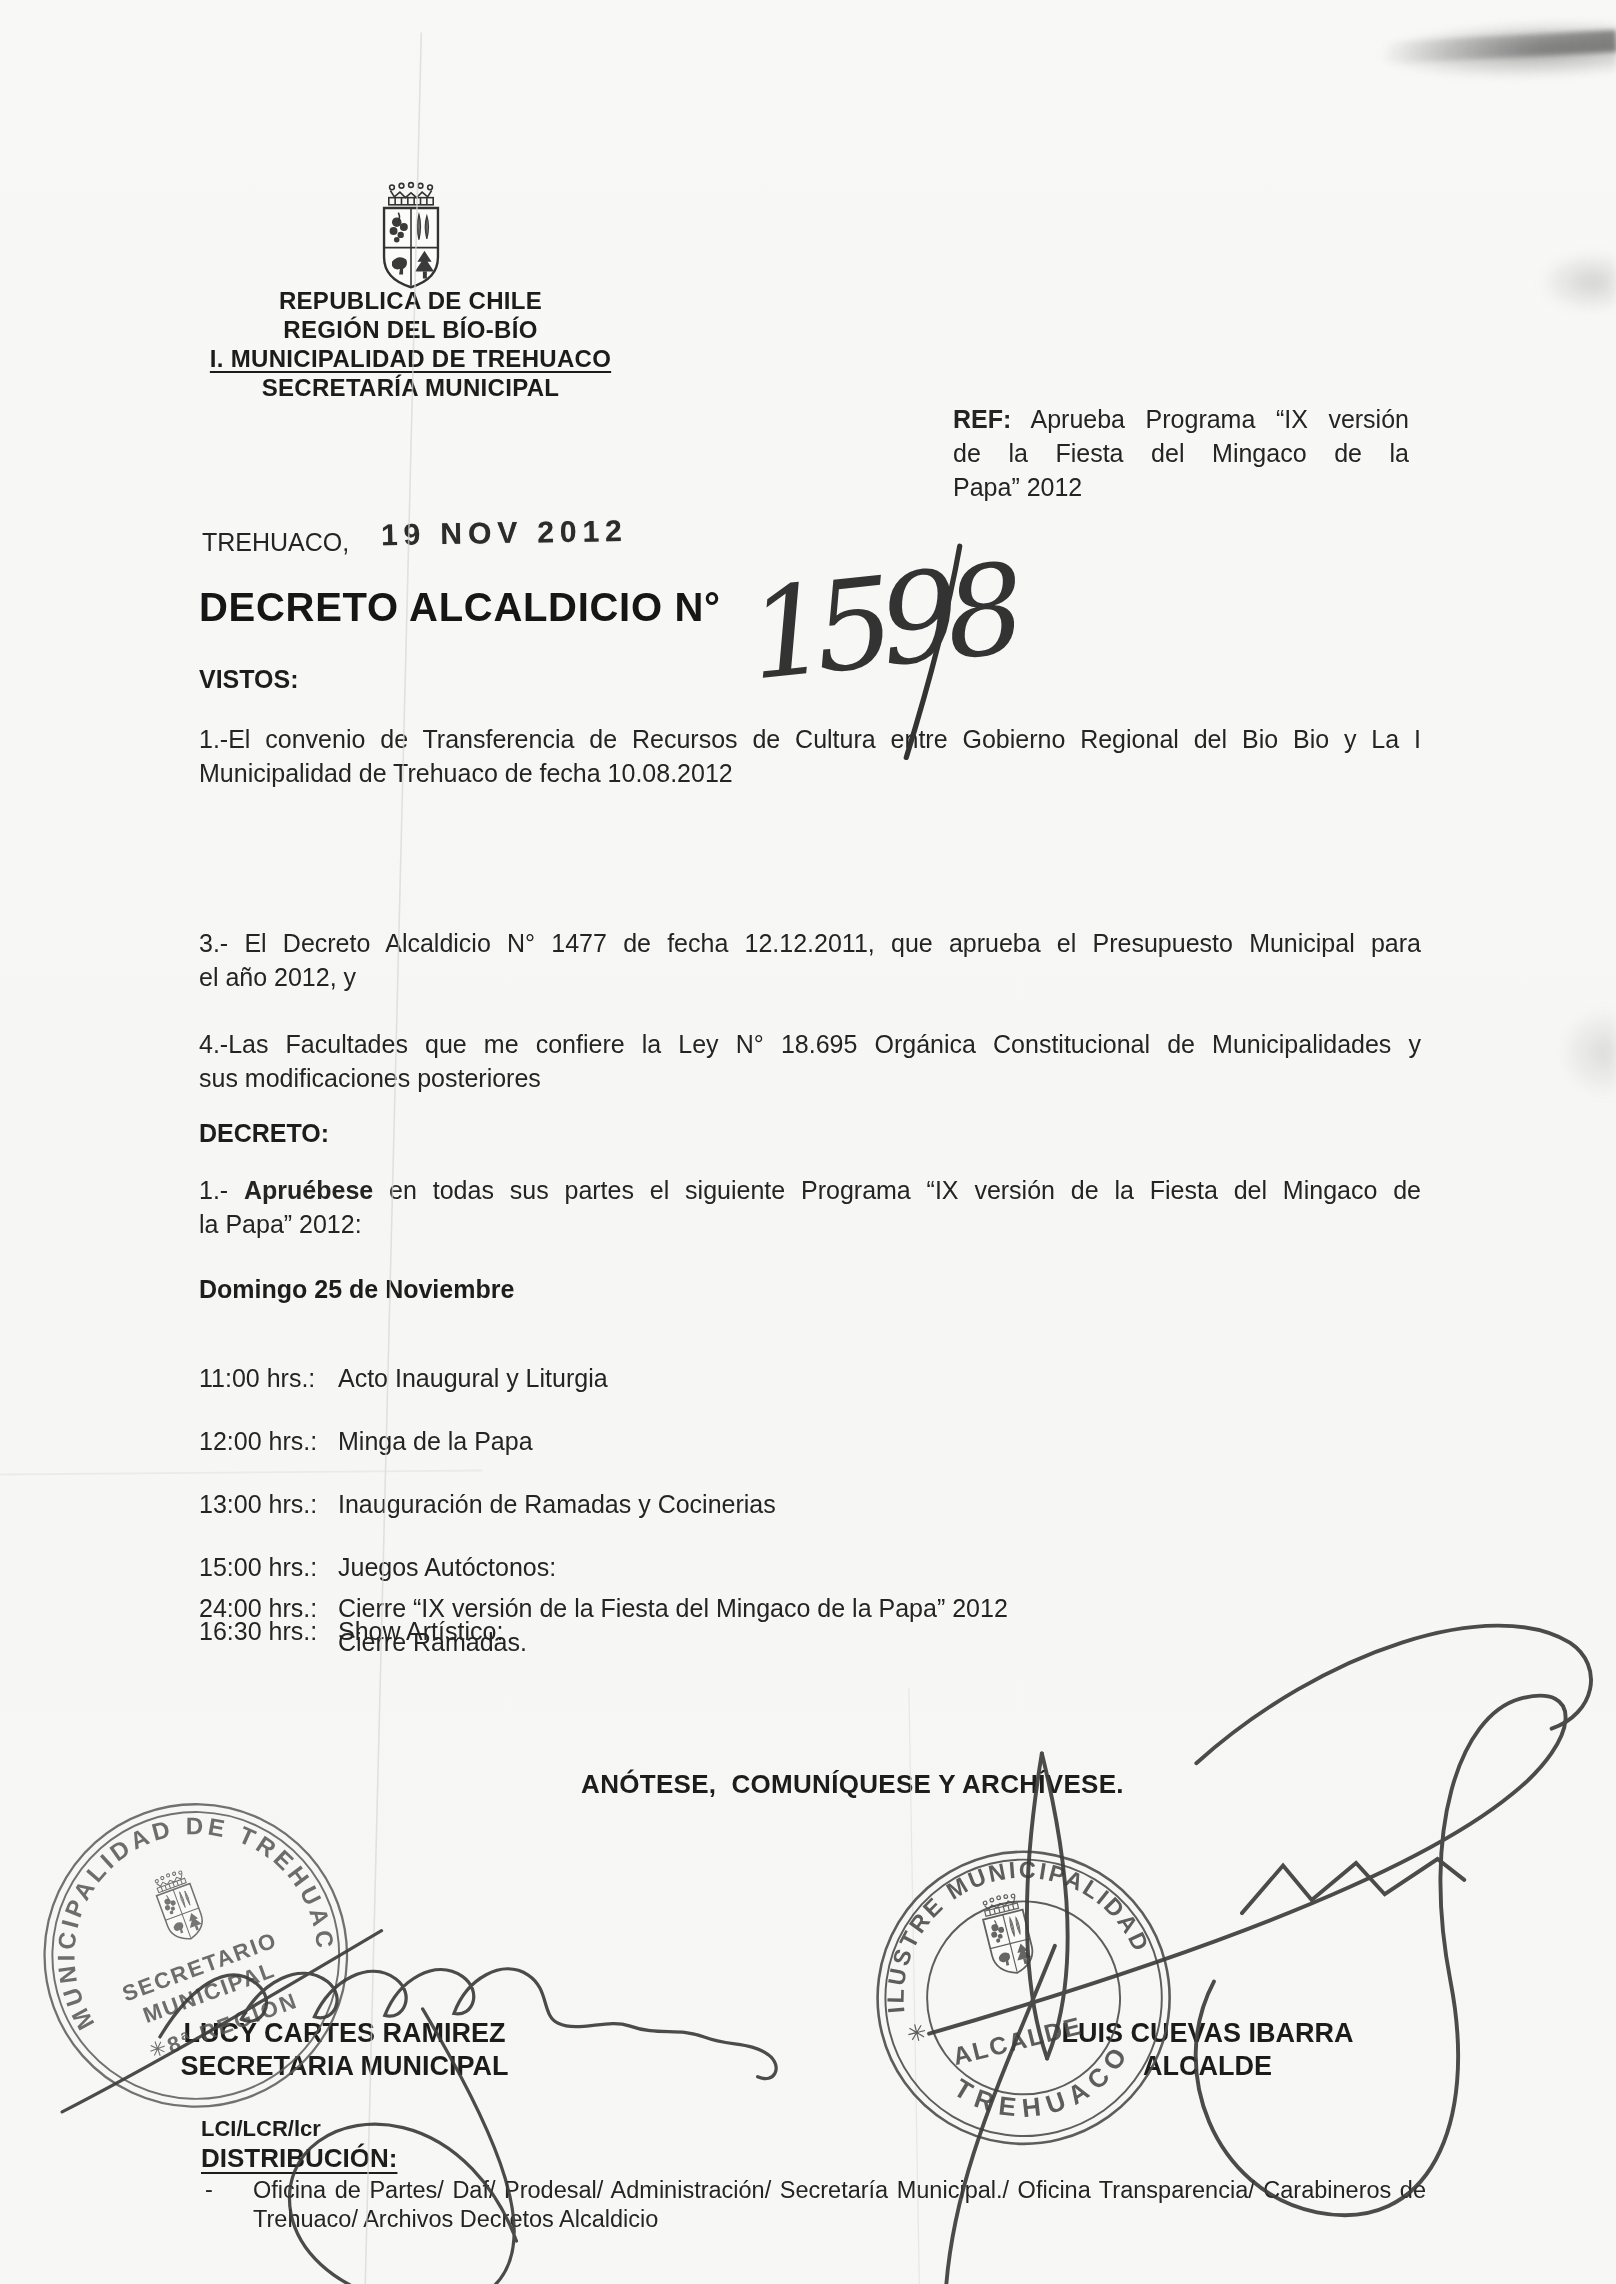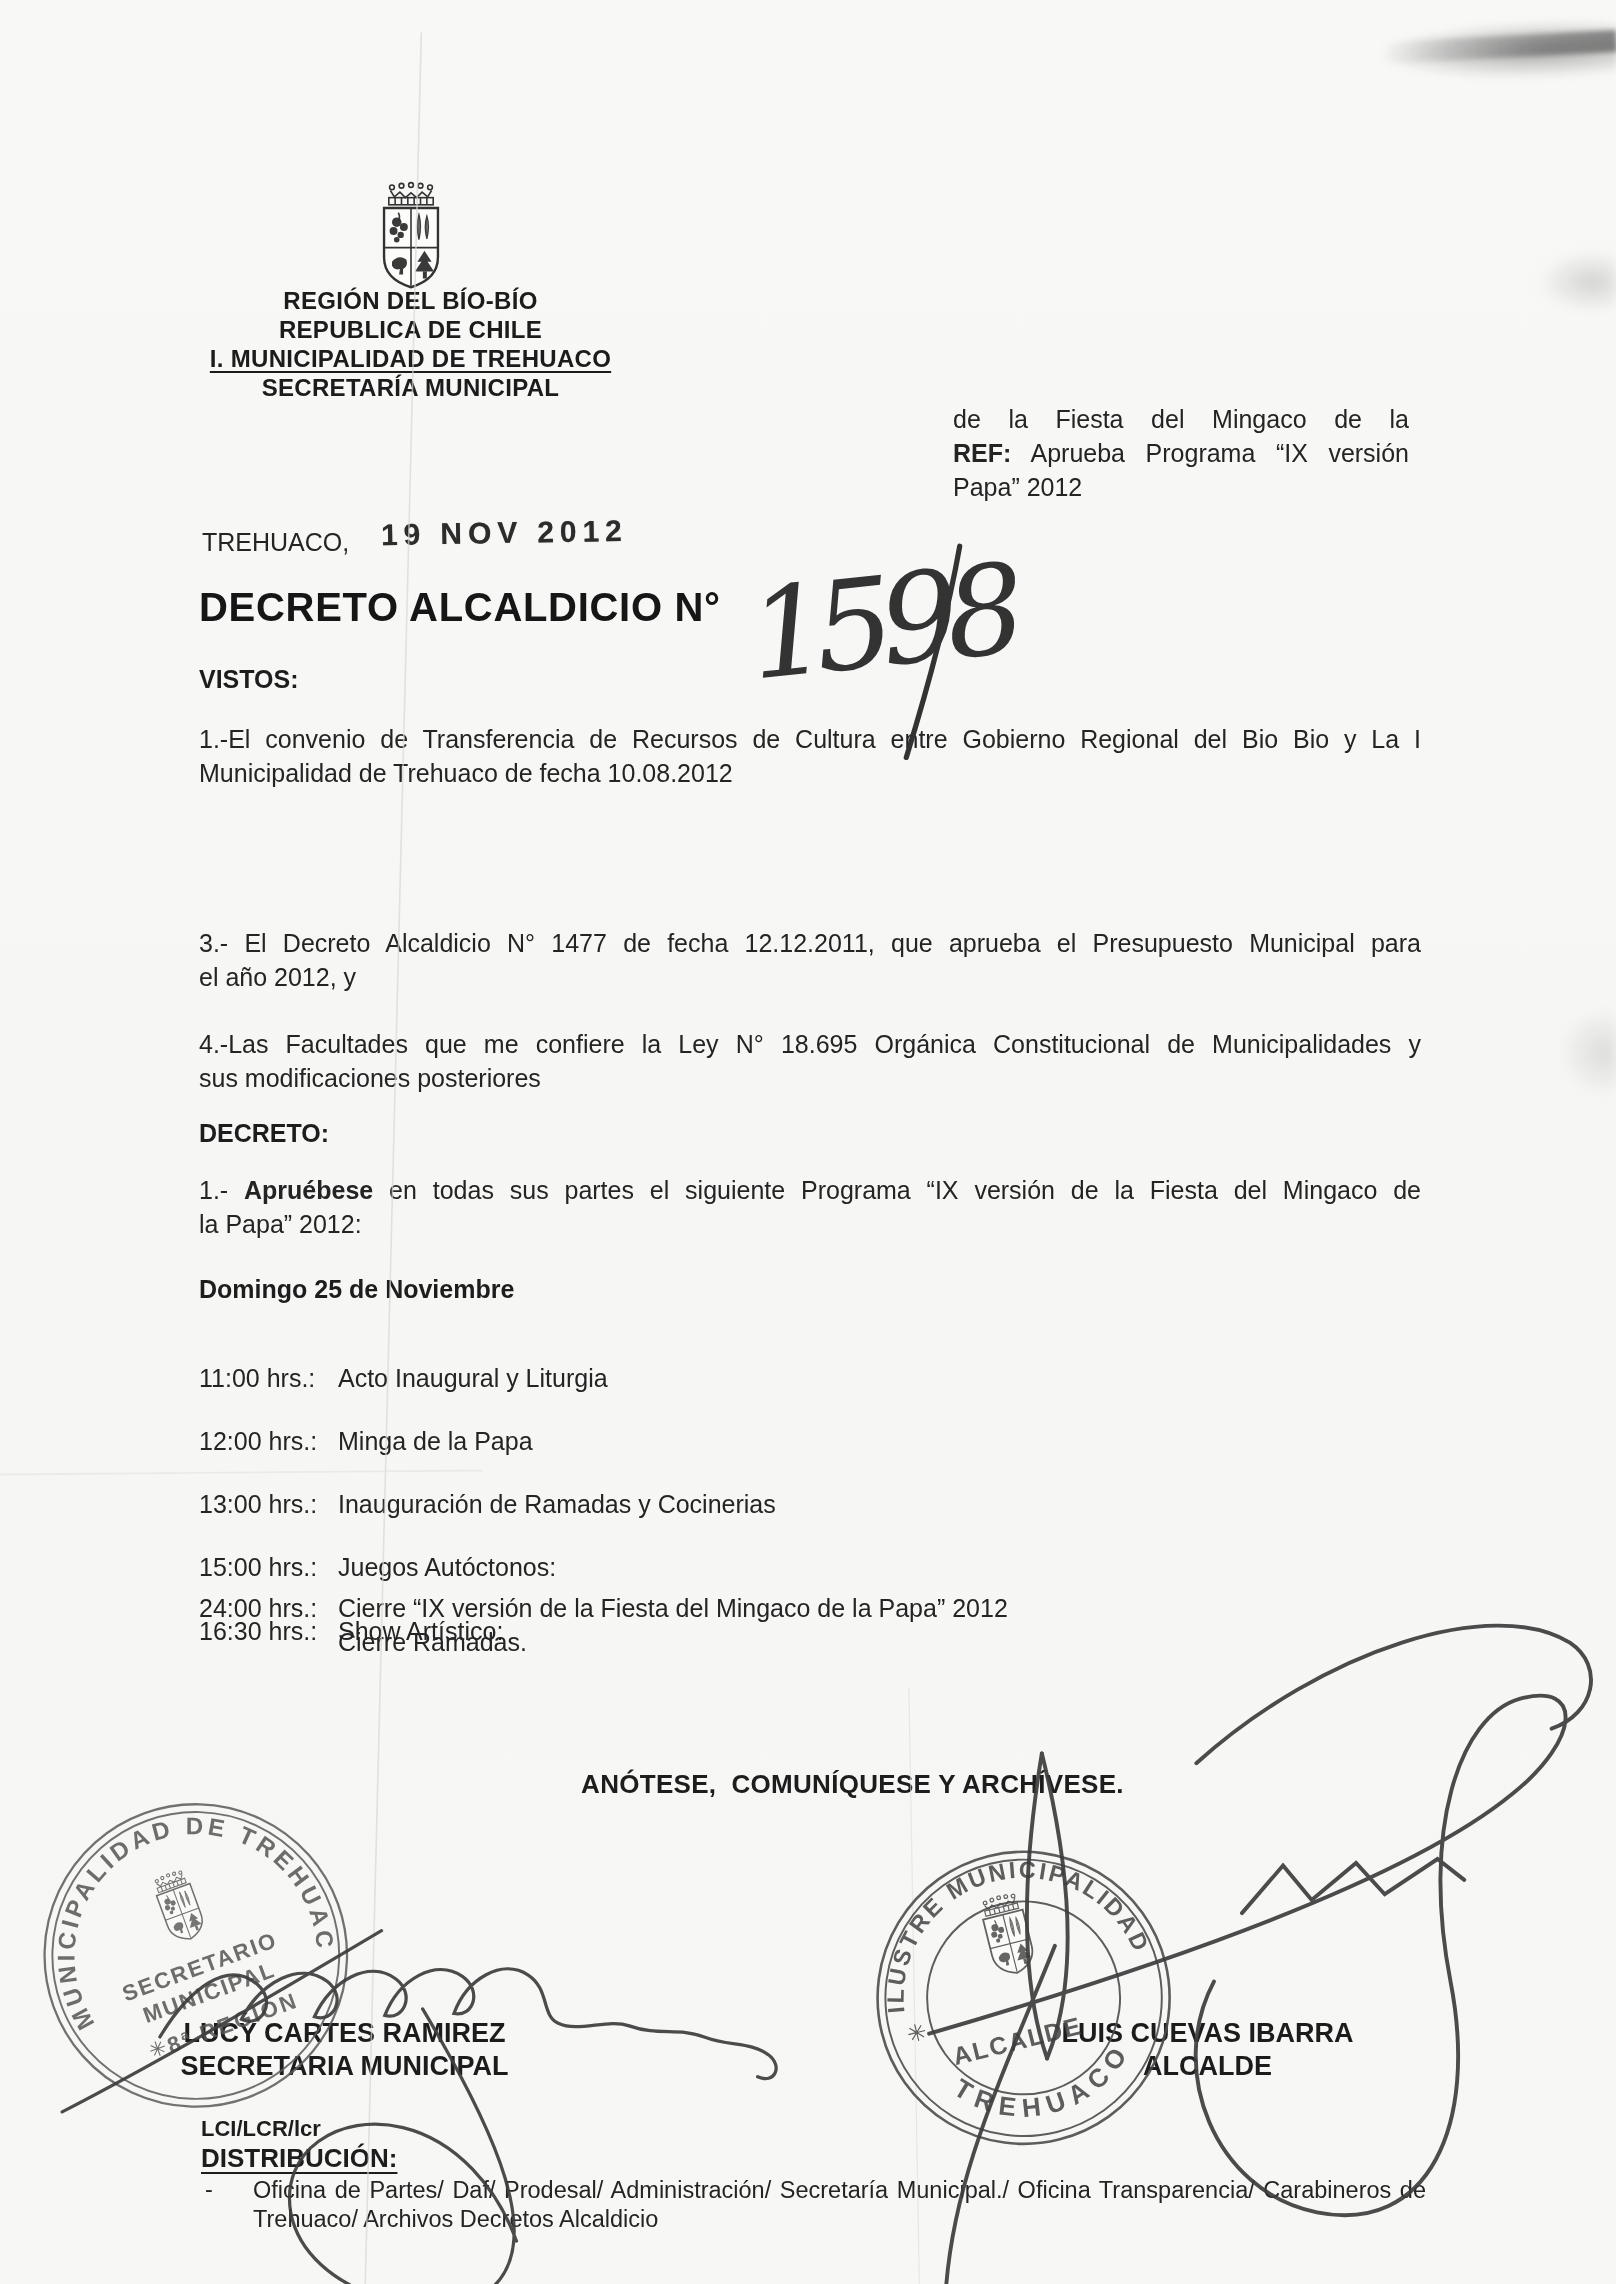--- a/index.html
+++ b/index.html
@@ -103,29 +103,29 @@
   <div class="abs smudge-tr"></div>
   <div class="abs smudge-tr2"></div>
   <div class="abs smudge-r1"></div>
   <div class="abs smudge-r2"></div>
 
   <svg class="abs" style="left:370px;top:181px" width="82" height="111" viewBox="0 0 100 140">
     <use href="#coa" xlink:href="#coa"></use>
   </svg>
 
   <div class="abs hdr">
+    <div>REPUBLICA DE CHILE</div>
     <div>REGIÓN DEL BÍO-BÍO</div>
-    <div>REPUBLICA DE CHILE</div>
     <div class="muni">I. MUNICIPALIDAD DE TREHUACO</div>
     <div>SECRETARÍA MUNICIPAL</div>
   </div>
 
   <div class="abs ref">
+    <div class="jline"><span class="b">REF:</span> <span>Aprueba Programa “IX versión</span></div>
     <div class="jline">de la Fiesta del Mingaco de la</div>
-    <div class="jline"><span class="b">REF:</span> <span>Aprueba Programa “IX versión</span></div>
     <div>Papa” 2012</div>
   </div>
 
   <div class="abs city">TREHUACO,</div>
   <div class="abs datestamp">19 NOV 2012</div>
 
   <div class="abs title">DECRETO ALCALDICIO N°</div>
 
   <div class="abs h2" style="left:199px;top:665px">VISTOS:</div>
 

